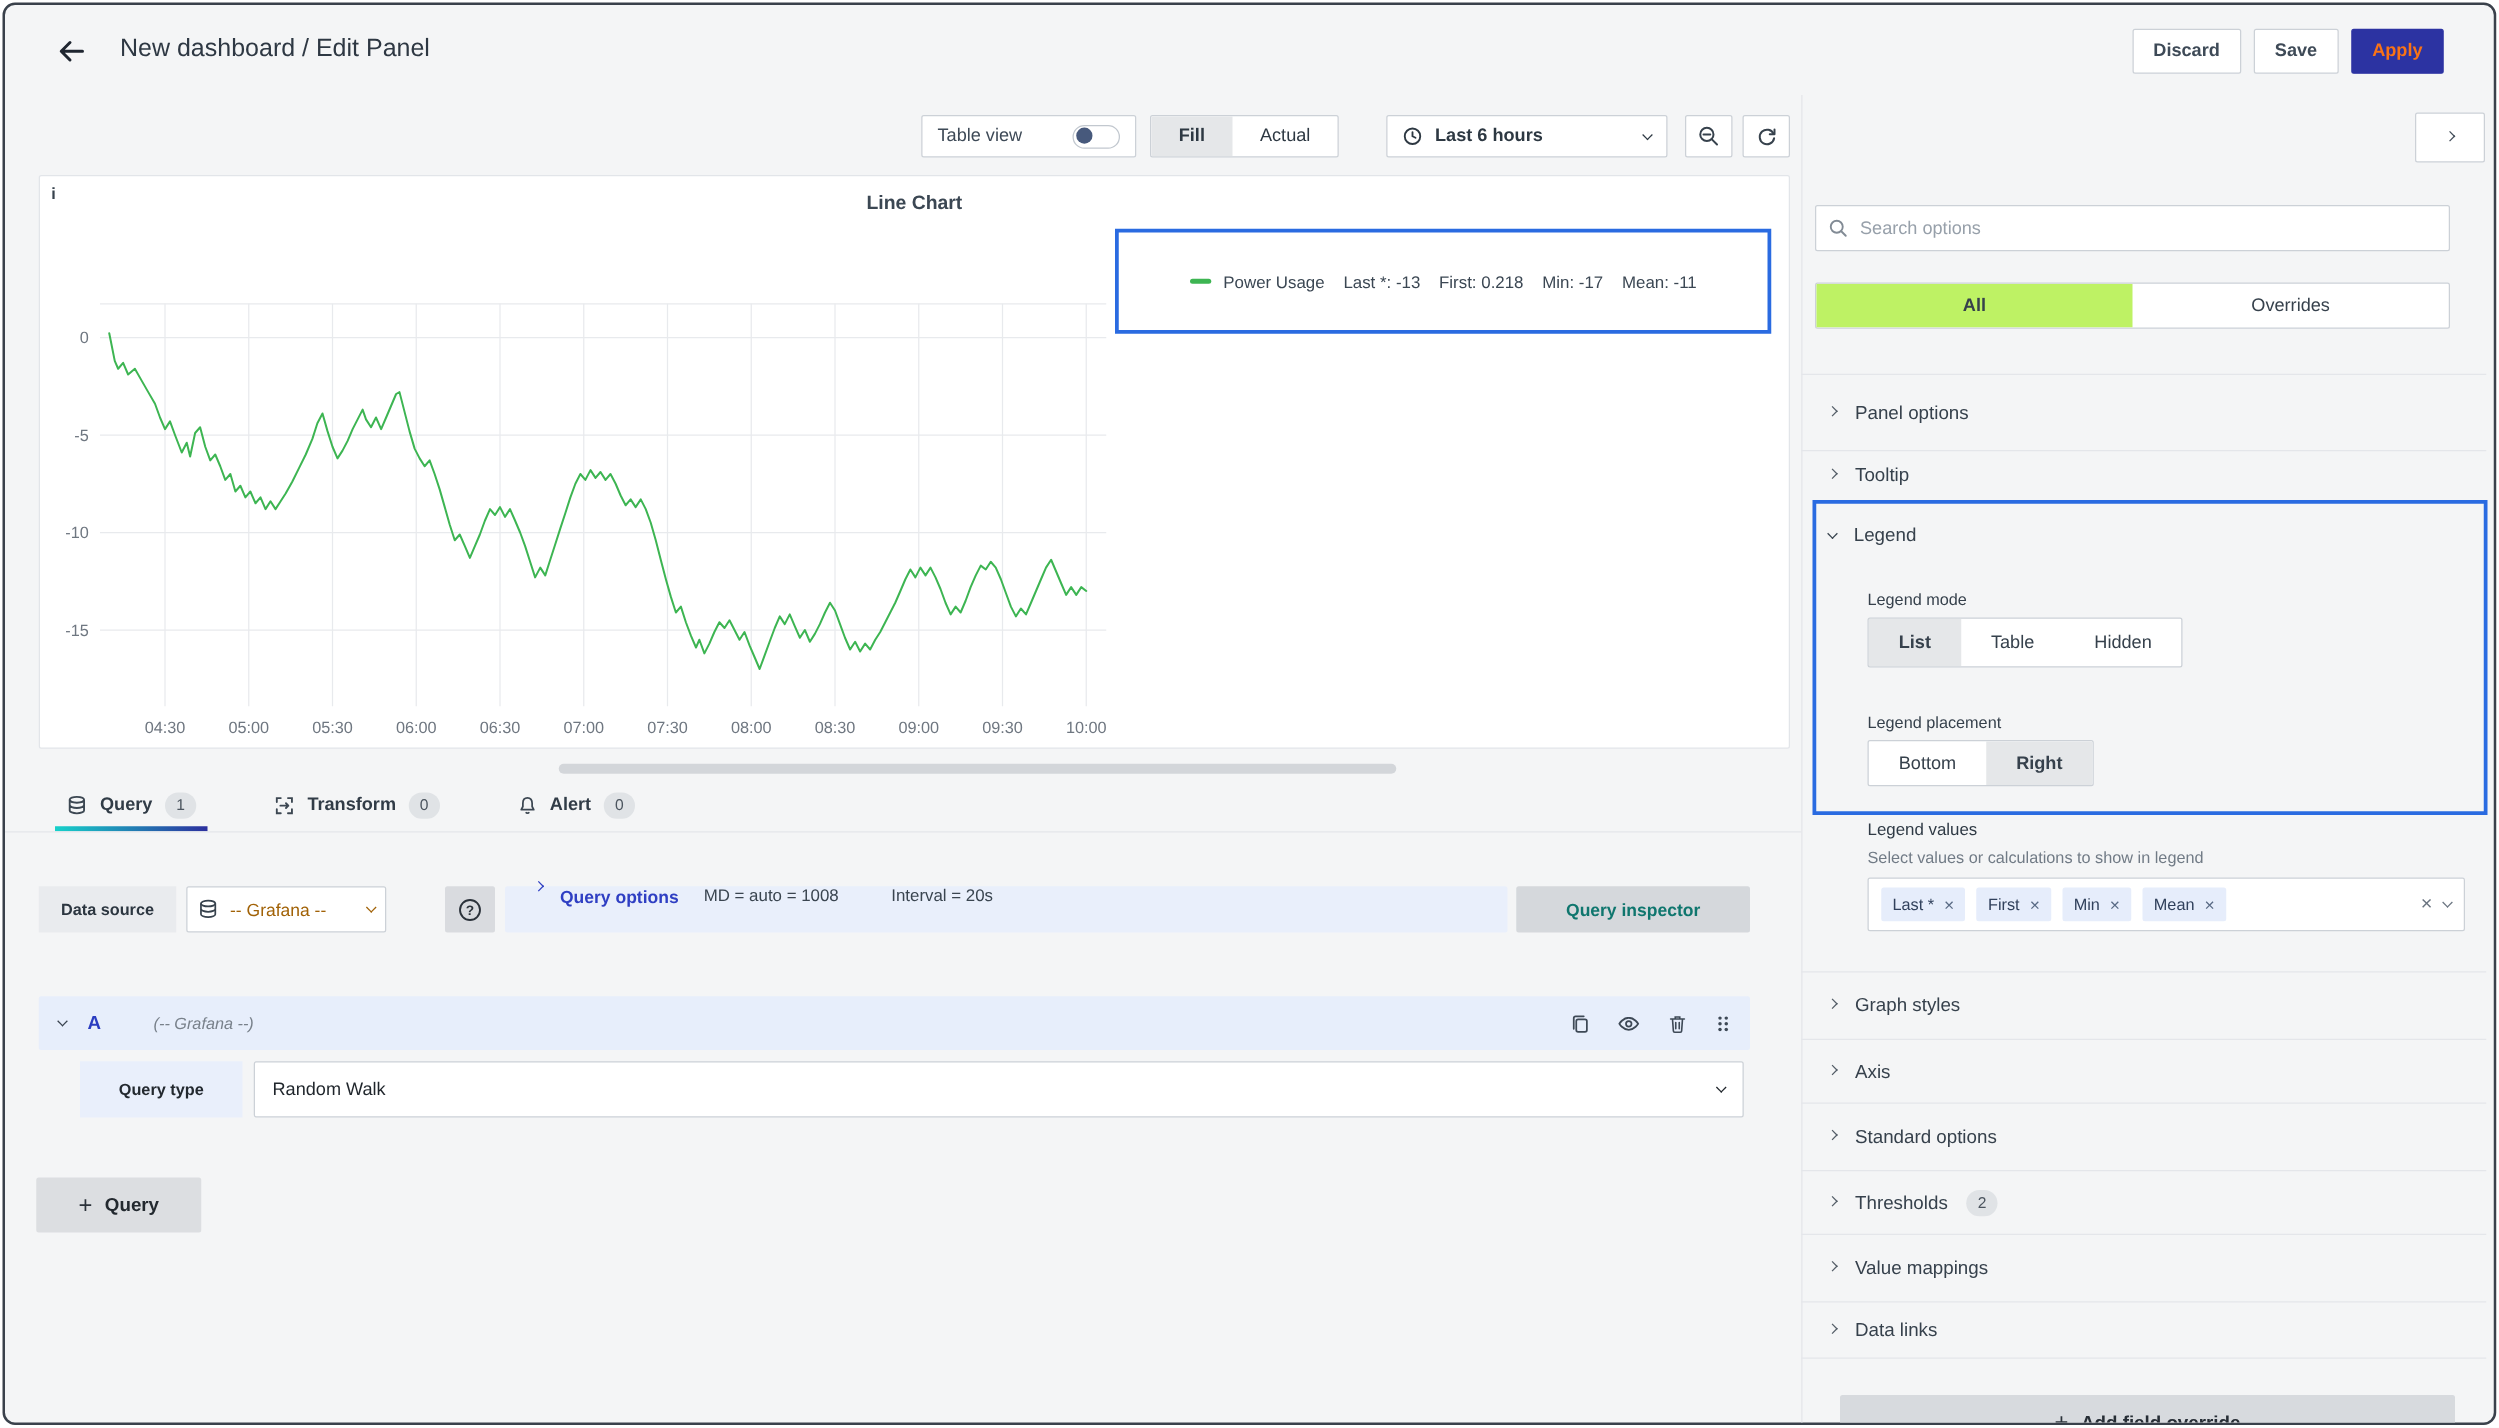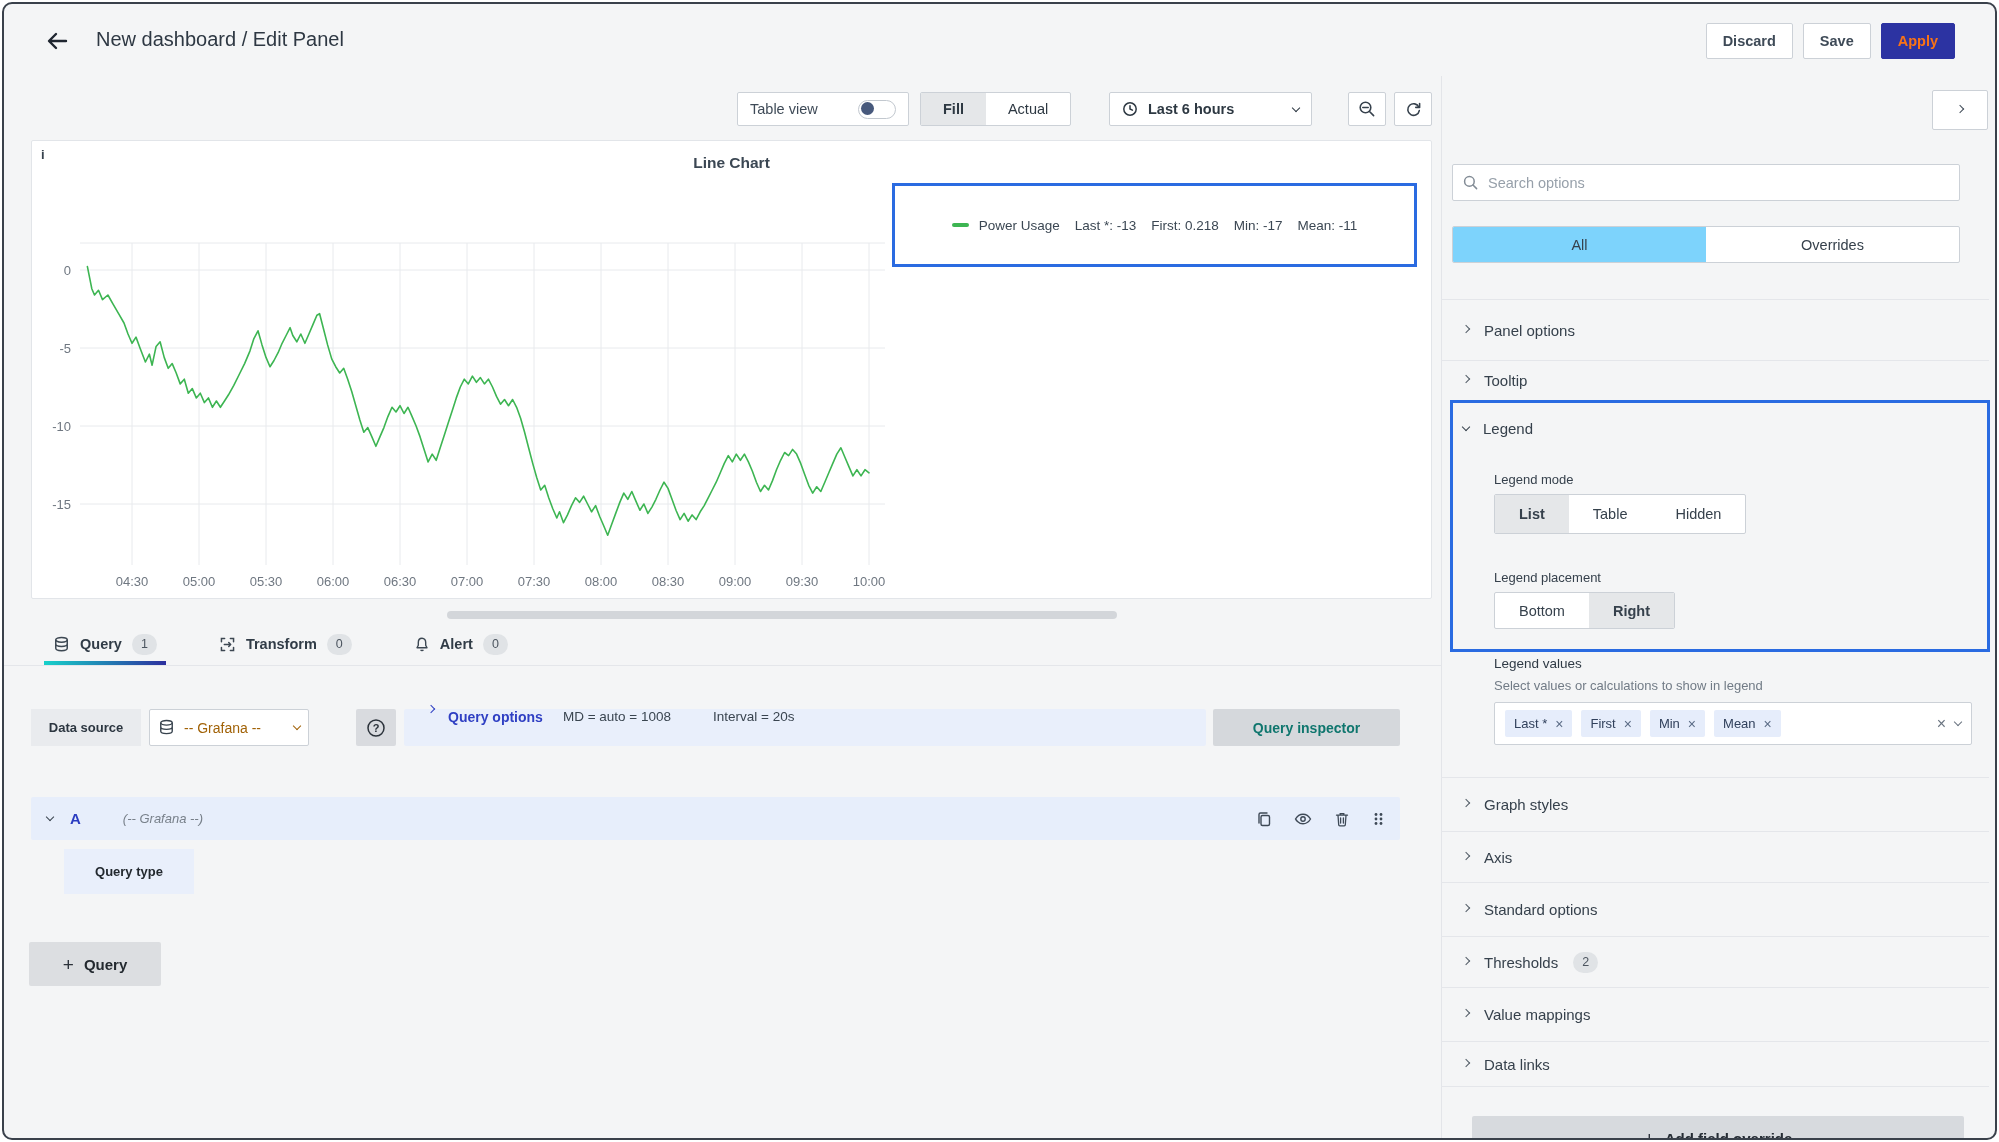--- a/index.html
+++ b/index.html
@@ -21,21 +21,21 @@
        font-size:14.5px;font-weight:700;color:#3e4a57;display:flex;align-items:center;justify-content:center;}
   .btn.primary{background:#2c33a2;border-color:#2c33a2;color:#f97316;}
 
   
   #tableview{left:733px;top:88px;width:172px;height:34px;justify-content:space-between;padding:0 12px;font-size:14.5px;color:#3e4a57;font-weight:500;}
   .toggle{width:38px;height:19px;border:1px solid #c2c8cf;border-radius:10px;background:#fff;position:relative;}
   .toggle .knob{position:absolute;left:2px;top:1.8px;width:13px;height:13px;border-radius:50%;background:#47597c;}
   #fillactual{left:916px;top:88px;height:34px;overflow:hidden;}
   .fseg{height:100%;display:flex;align-items:center;padding:0 22px;font-size:14.5px;color:#2d3842;}
   .fseg.sel{background:#e5e7e9;font-weight:700;}
-  #timerange{left:1105px;top:88px;width:203px;height:34px;padding:0 12px;gap:10px;font-size:14.5px;font-weight:700;color:#2d3842;}
+  #timerange{left:1105px;top:88px;width:225px;height:34px;padding:0 12px;gap:10px;font-size:14.5px;font-weight:700;color:#2d3842;}
   #zoomout{left:1344px;top:88px;width:38px;height:34px;justify-content:center;}
   #refresh{left:1390px;top:88px;width:38px;height:34px;justify-content:center;}
 
   .chev{display:inline-block;width:7px;height:7px;border-right:1.8px solid currentColor;border-bottom:1.8px solid currentColor;transform:rotate(45deg);margin-top:-3px;}
   .chev.right{transform:rotate(-45deg);}
   .chev.sm{width:6px;height:6px;}
 
   
   #panel{left:27px;top:136px;width:1401px;height:459px;background:#fff;border:1px solid #e2e5e9;border-radius:2px;}
   #panel-info{left:9px;top:6px;font-size:13px;font-weight:700;color:#37424d;}
@@ -79,21 +79,21 @@
   
   #sb-vdiv{left:1437px;top:72px;width:1px;height:1066px;background:#e3e5e9;}
   #viz-select{left:1443px;top:86px;width:478px;height:40px;padding:0 12px;gap:10px;font-size:15px;font-weight:700;color:#313d49;}
   #viz-select .grow{flex:1;}
   #viz-expand{left:1928px;top:86px;width:56px;height:40px;justify-content:center;color:#414c58;}
   #sb-search{left:1448px;top:160px;width:508px;height:37px;padding:0 10px;gap:8px;}
   #sb-search input{border:none;outline:none;flex:1;font-size:14.5px;font-family:"Liberation Sans",sans-serif;color:#36414c;background:transparent;}
   #sb-search input::placeholder{color:#97a0aa;}
   #sb-tabs{left:1448px;top:222px;width:508px;height:37px;border:1px solid #ccd1d7;background:#fff;border-radius:2px;display:flex;overflow:hidden;}
   .sb-tab{flex:1;display:flex;align-items:center;justify-content:center;font-size:14.5px;color:#36414c;cursor:pointer;}
-  .sb-tab.sel{background:#7dd3fc;font-weight:400;}
+  .sb-tab.sel{background:#bef264;font-weight:700;}
 
   .sb-row{position:absolute;left:1437px;width:548px;border-top:1px solid #e4e6ea;display:flex;align-items:center;padding-left:22px;gap:15px;font-size:15px;font-weight:500;color:#36414c;cursor:pointer;}
   .sb-row .chev{color:#525c66;}
   .sb-div{position:absolute;left:1437px;width:548px;height:1px;background:#e4e6ea;}
 
   #legendsec{left:1446px;top:396px;width:540px;height:252px;border:3px solid #2a6be1;}
   #legend-hdr{left:1459px;top:416px;display:flex;align-items:center;gap:14px;font-size:15px;font-weight:500;color:#36414c;cursor:pointer;}
   .optlabel{position:absolute;left:1490px;font-size:13px;font-weight:500;color:#36414c;}
   .seggroup{position:absolute;left:1490px;border:1px solid #ccd1d7;background:#fff;border-radius:2px;display:flex;overflow:hidden;}
   .segopt{display:flex;align-items:center;justify-content:center;padding:0 24px;font-size:14.5px;color:#36414c;cursor:pointer;}
@@ -302,20 +302,24 @@
           <circle cx="4" cy="8" r="1.4"></circle>
             <circle cx="9" cy="8" r="1.4"></circle>
           <circle cx="4" cy="12.5" r="1.4"></circle>
             <circle cx="9" cy="12.5" r="1.4"></circle>
         </g>
       </svg>
     </span>
   </div>
 
   <div class="abs" id="qtype-label">Query type</div>
+  <div class="abs tb" id="qtype-select">
+    <span>Random Walk</span>
+    <span class="chev sm"></span>
+  </div>
 
   <div class="abs" id="addquery">
     <span class="plus">+</span>
     <span>Query</span>
   </div>
 
   <div class="abs" id="sb-vdiv"></div>
   <div class="abs tb" id="viz-expand">
     <span class="chev sm right"></span>
   </div>

